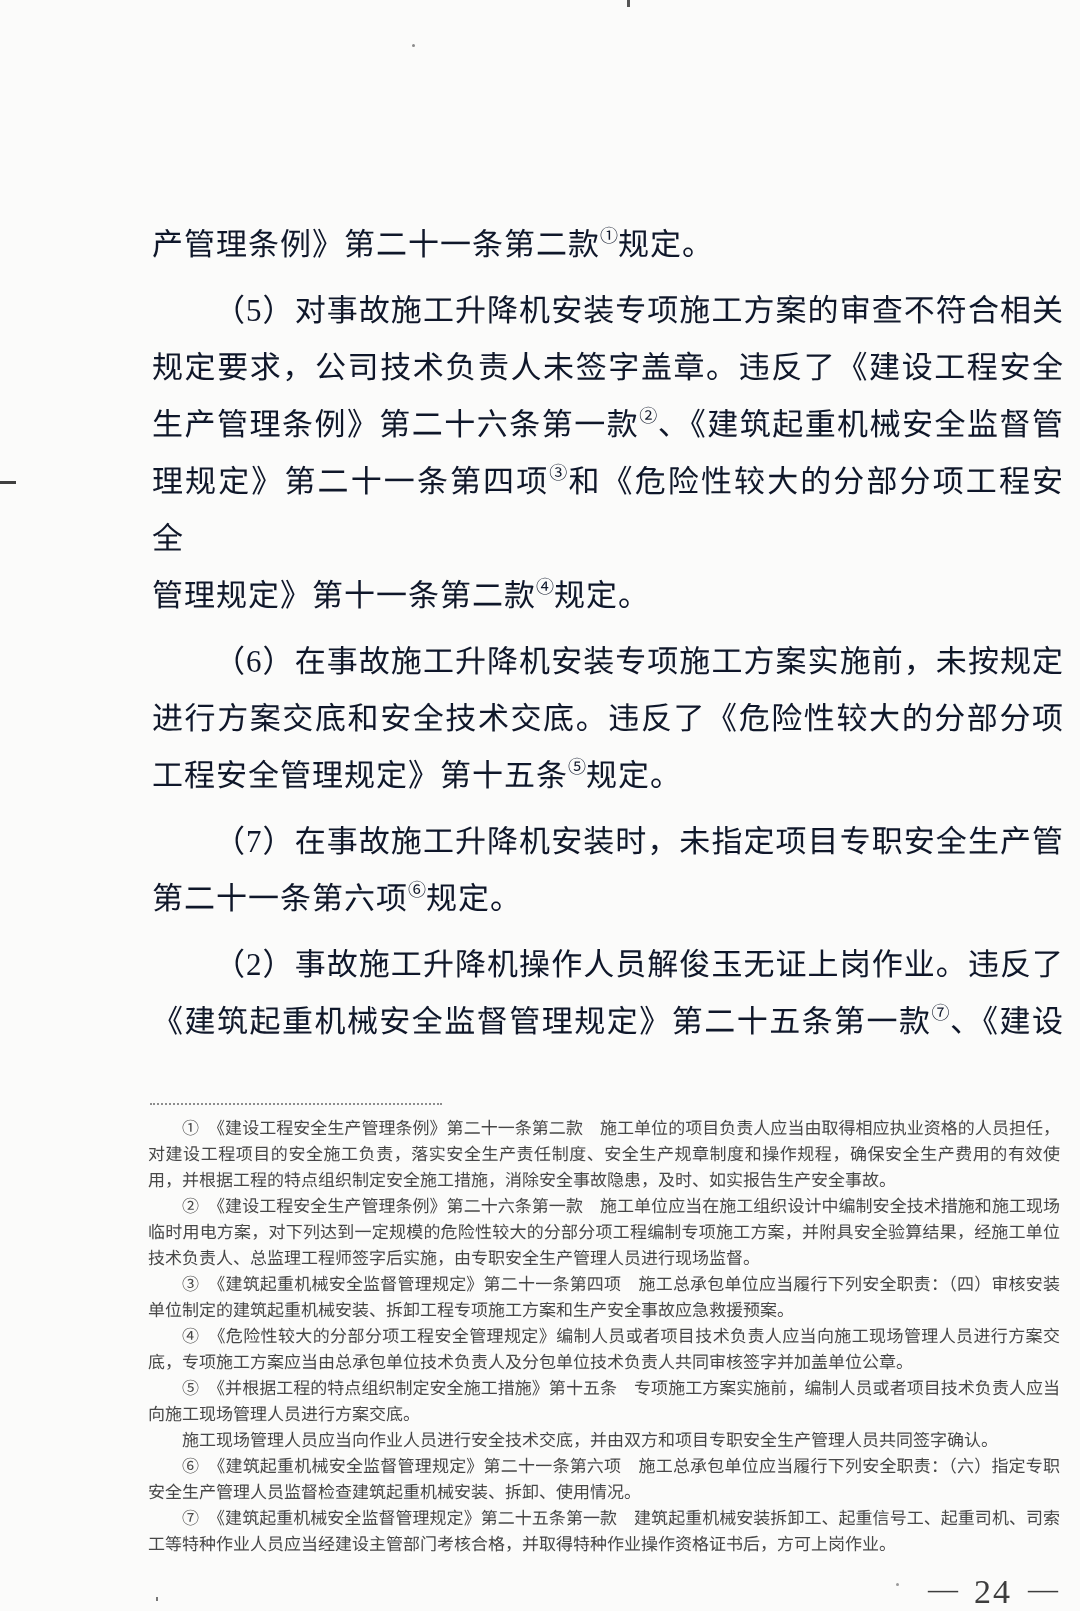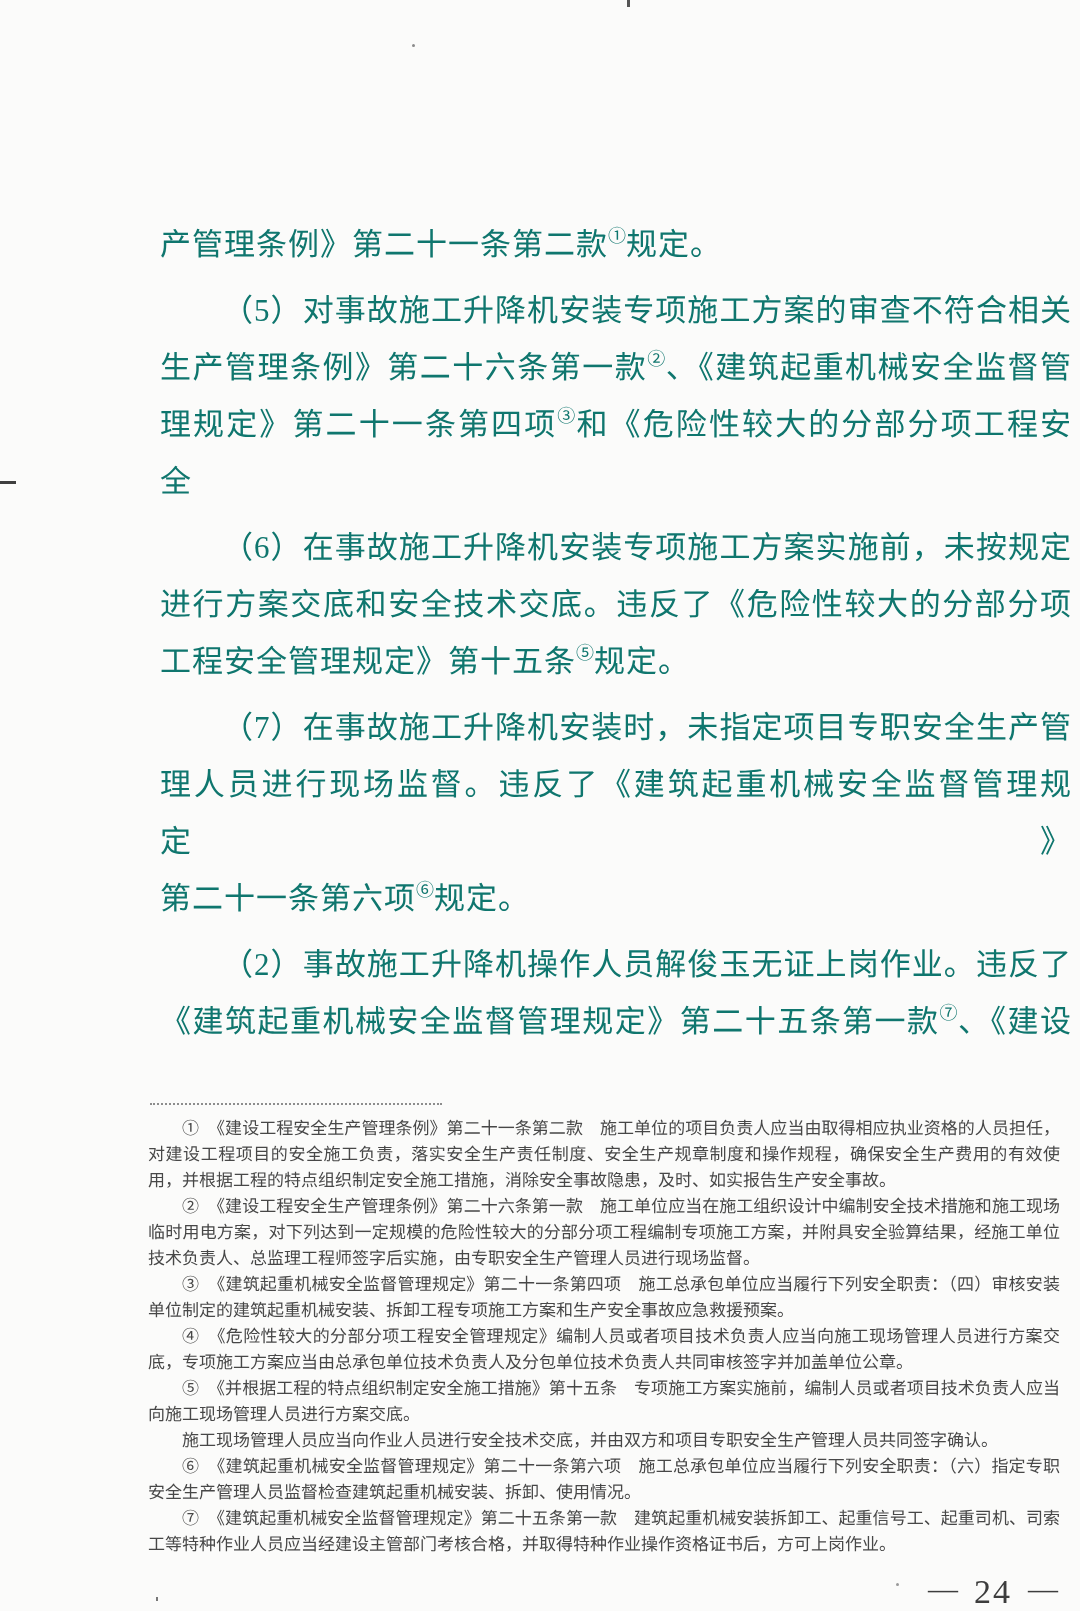--- a/index.html
+++ b/index.html
@@ -12,25 +12,25 @@
     height: 1611px;
     background: #fbfbfa;
     overflow: hidden;
     font-family: "Liberation Serif", "DejaVu Serif", serif;
     color: #3a3a3a;
   }
 
   
   .body-text {
     position: absolute;
-    left: 160px;
+    left: 152px;
     top: 216px;
     width: 912px;
     font-size: 31px;
-    color: #0f766e;
+    color: #0f172a;
   }
   .line { line-height: 57px; letter-spacing: 1px; }
   .line.indent { text-indent: 2em; margin-top: 9px; }
   .line.fill { text-align: justify; text-align-last: justify; }
   .supnum {
     font-size: 18px;
     vertical-align: 13px;
     line-height: 0;
     letter-spacing: 0;
   }
@@ -89,27 +89,28 @@
 
   <div class="artifact artifact-top"></div>
   <div class="artifact artifact-dot1"></div>
   <div class="artifact artifact-ldash"></div>
   <div class="artifact artifact-dot2"></div>
   <div class="artifact artifact-dot3"></div>
 
   <div class="body-text">
       <div class="line"><span class="seg">产管理条例》第二十一条第二款</span><span class="supnum">①</span><span class="seg">规定。</span></div>
       <div class="line fill indent"><span class="seg">（5）对事故施工升降机安装专项施工方案的审查不符合相关</span></div>
+      <div class="line fill"><span class="seg">规定要求，公司技术负责人未签字盖章。违反了《建设工程安全</span></div>
       <div class="line fill"><span class="seg">生产管理条例》第二十六条第一款</span><span class="supnum">②</span><span class="seg">、《建筑起重机械安全监督管</span></div>
       <div class="line fill"><span class="seg">理规定》第二十一条第四项</span><span class="supnum">③</span><span class="seg">和《危险性较大的分部分项工程安全</span></div>
+      <div class="line"><span class="seg">管理规定》第十一条第二款</span><span class="supnum">④</span><span class="seg">规定。</span></div>
       <div class="line fill indent"><span class="seg">（6）在事故施工升降机安装专项施工方案实施前，未按规定</span></div>
       <div class="line fill"><span class="seg">进行方案交底和安全技术交底。违反了《危险性较大的分部分项</span></div>
       <div class="line"><span class="seg">工程安全管理规定》第十五条</span><span class="supnum">⑤</span><span class="seg">规定。</span></div>
       <div class="line fill indent"><span class="seg">（7）在事故施工升降机安装时，未指定项目专职安全生产管</span></div>
-      <div class="line fill"><span class="seg">理人员进行现场监督。违反了《建筑起重机械安全监督管理规定》</span></div>
       <div class="line"><span class="seg">第二十一条第六项</span><span class="supnum">⑥</span><span class="seg">规定。</span></div>
       <div class="line fill indent"><span class="seg">（2）事故施工升降机操作人员解俊玉无证上岗作业。违反了</span></div>
       <div class="line fill"><span class="seg">《建筑起重机械安全监督管理规定》第二十五条第一款</span><span class="supnum">⑦</span><span class="seg">、《建设</span></div>
     </div>
 
   <div class="fn-separator"></div>
 
   <div class="footnotes">
       <p class="fn-para"><span class="fn-marker">①</span><span class="fn-text">《建设工程安全生产管理条例》第二十一条第二款　施工单位的项目负责人应当由取得相应执业资格的人员担任，对建设工程项目的安全施工负责，落实安全生产责任制度、安全生产规章制度和操作规程，确保安全生产费用的有效使用，并根据工程的特点组织制定安全施工措施，消除安全事故隐患，及时、如实报告生产安全事故。</span></p>
       <p class="fn-para"><span class="fn-marker">②</span><span class="fn-text">《建设工程安全生产管理条例》第二十六条第一款　施工单位应当在施工组织设计中编制安全技术措施和施工现场临时用电方案，对下列达到一定规模的危险性较大的分部分项工程编制专项施工方案，并附具安全验算结果，经施工单位技术负责人、总监理工程师签字后实施，由专职安全生产管理人员进行现场监督。</span></p>

